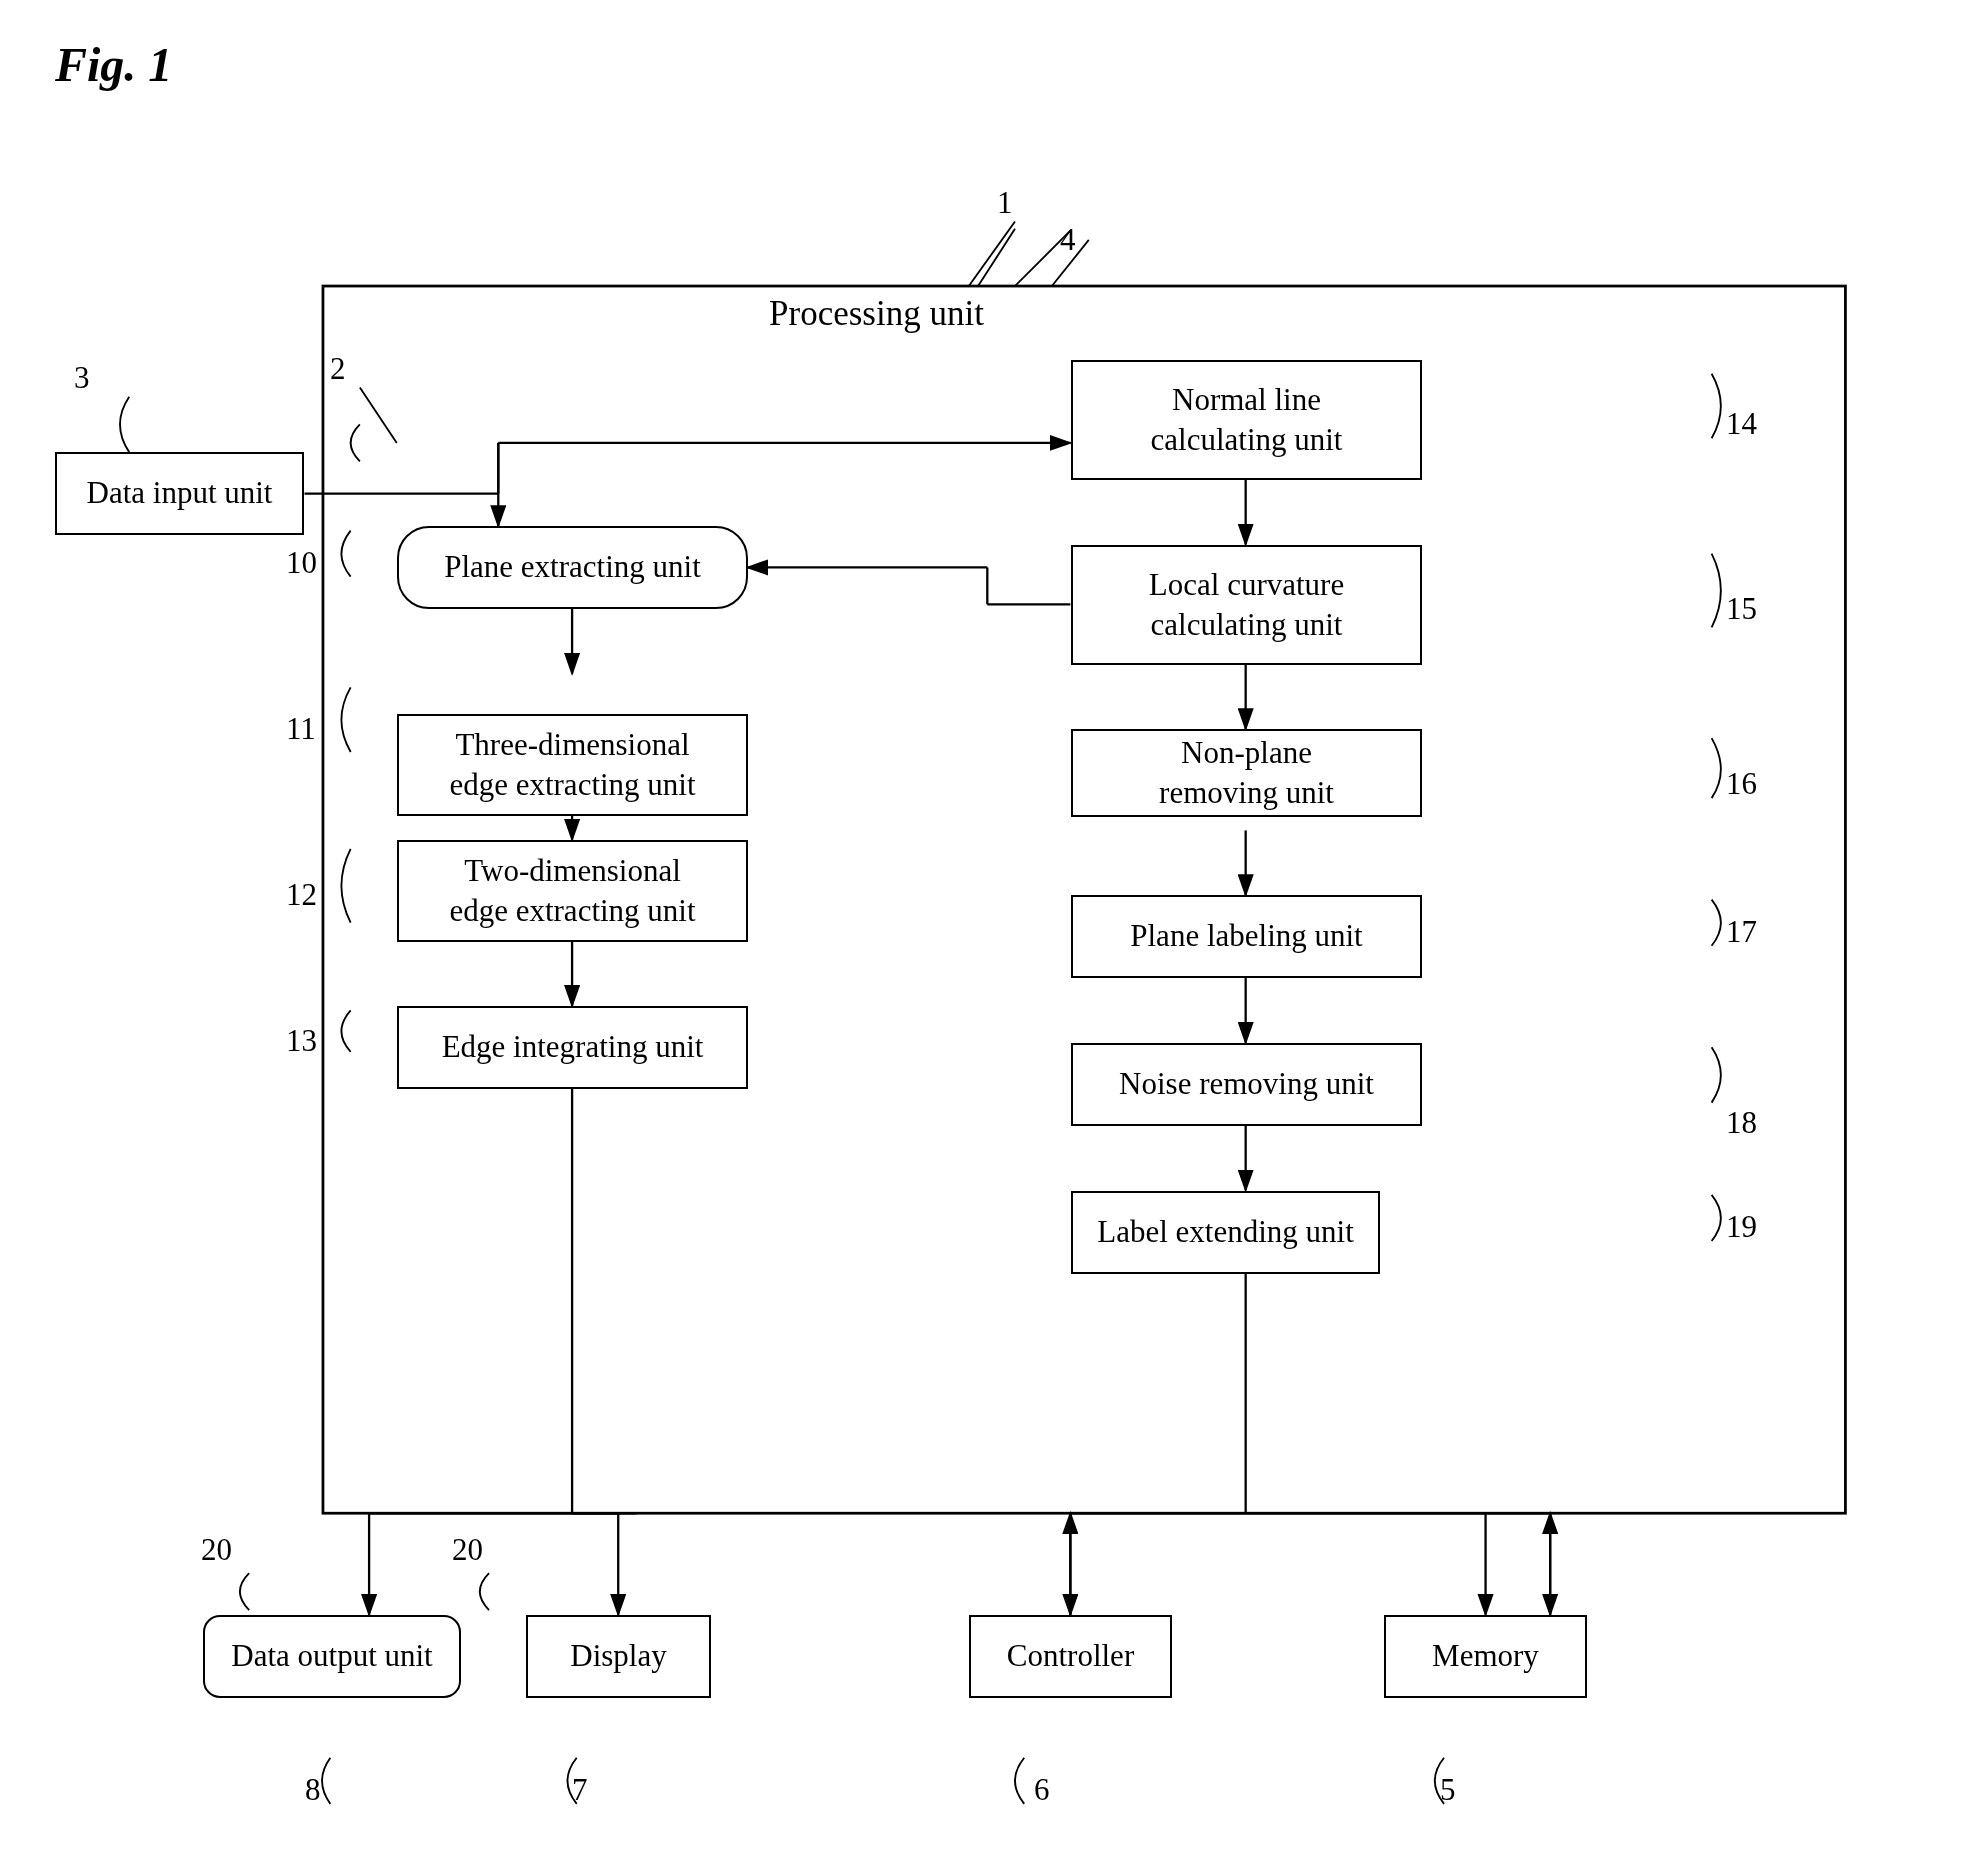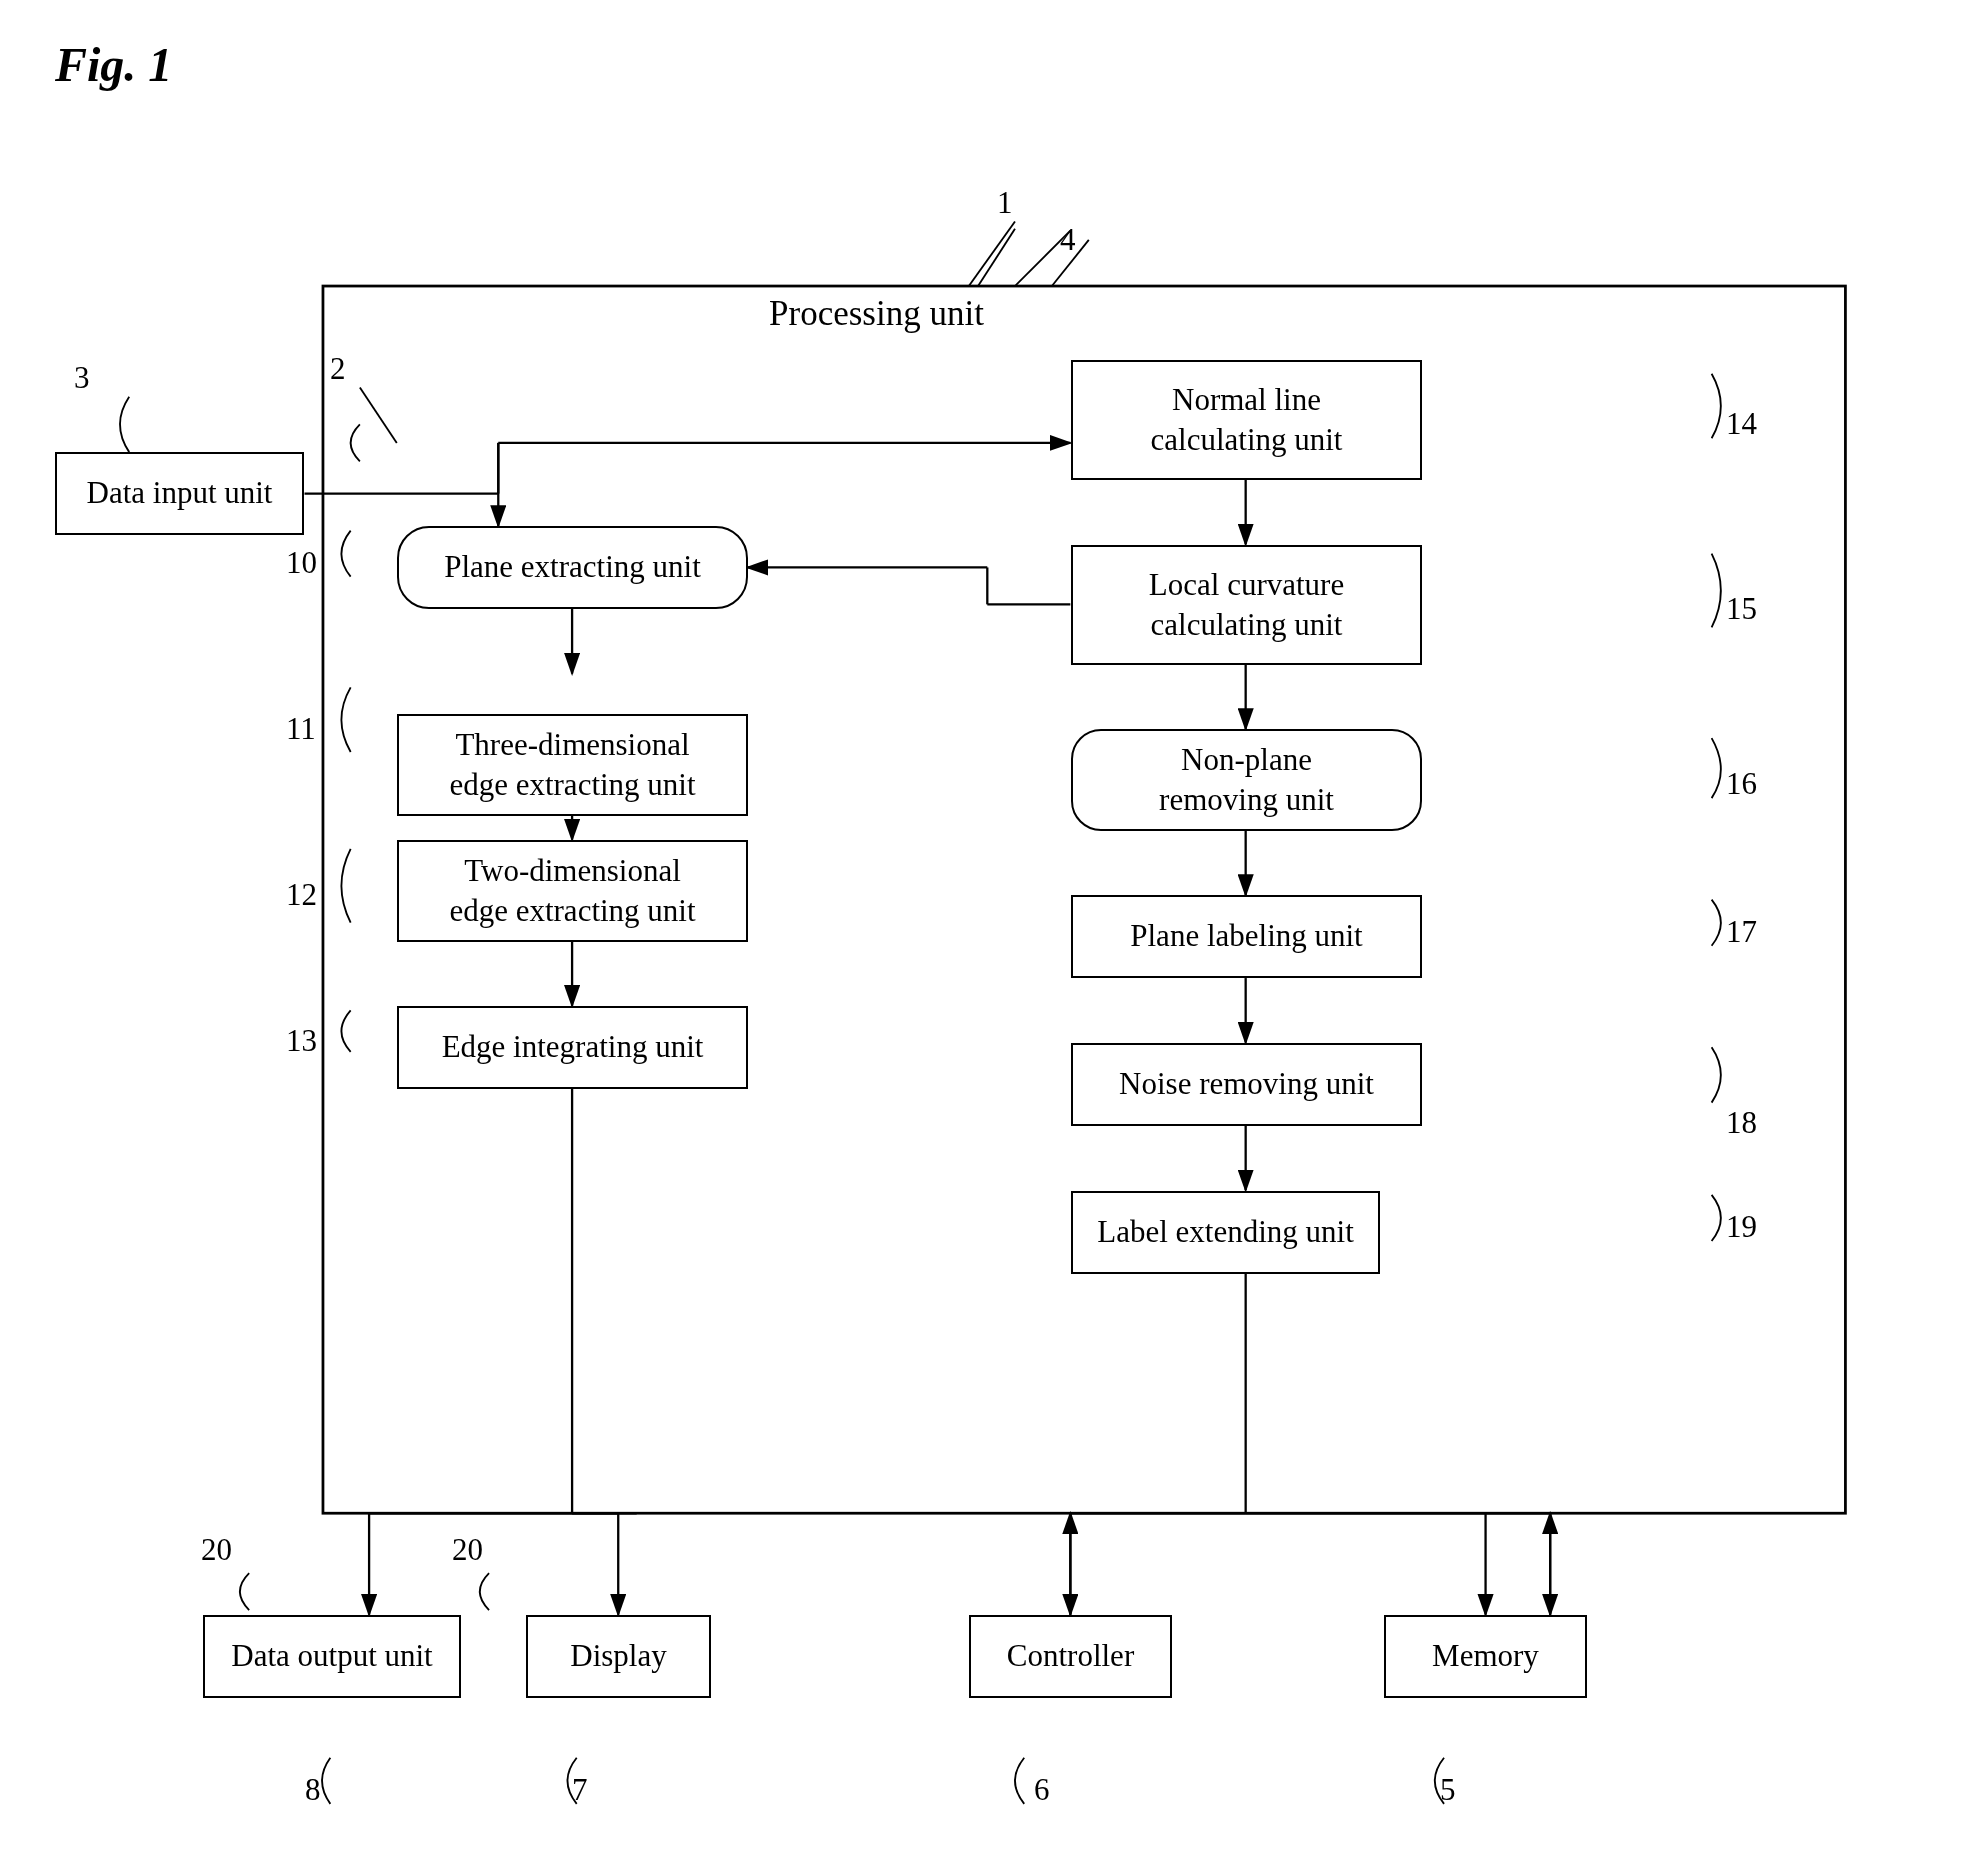--- a/index.html
+++ b/index.html
@@ -90,22 +90,21 @@
       width: 351px;
       height: 102px;
       margin-top: 40px;
     }
 
     
     #non-plane-unit {
       top: 729px;
       left: 1071px;
       width: 351px;
-      height: 102px;
-      border-radius: 30px;
+      height: 88px;
     }
 
     
     #two-dim-unit {
       top: 840px;
       left: 397px;
       width: 351px;
       height: 102px;
     }
 
@@ -140,20 +139,21 @@
       width: 309px;
       height: 83px;
     }
 
     
     #data-output-unit {
       top: 1615px;
       left: 203px;
       width: 258px;
       height: 83px;
+      border-radius: 17px;
     }
 
     
     #display-unit {
       top: 1615px;
       left: 526px;
       width: 185px;
       height: 83px;
     }
 

